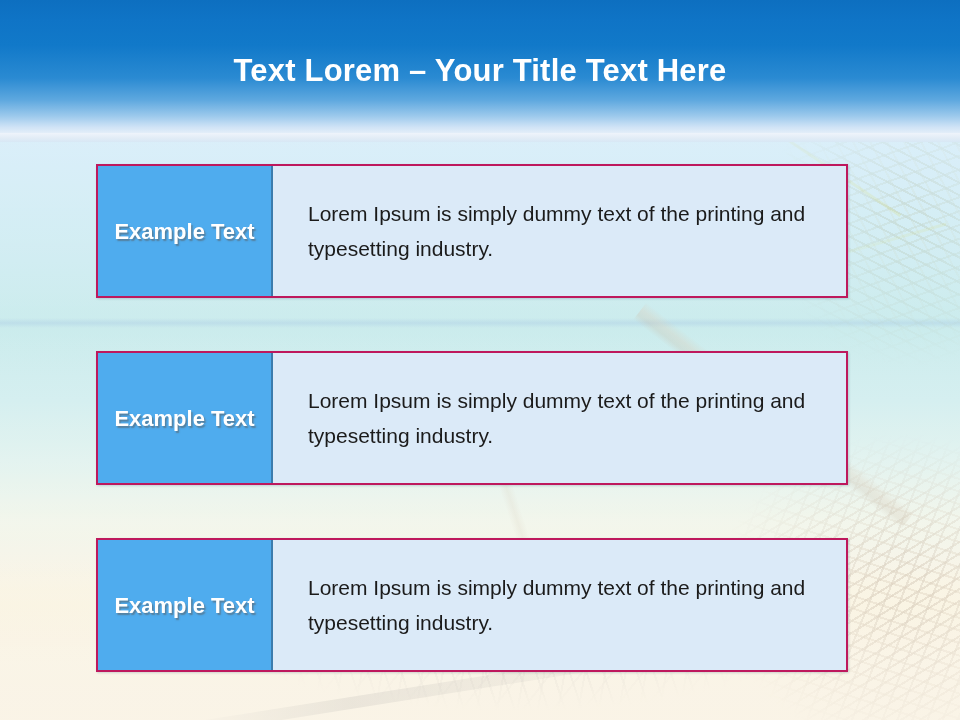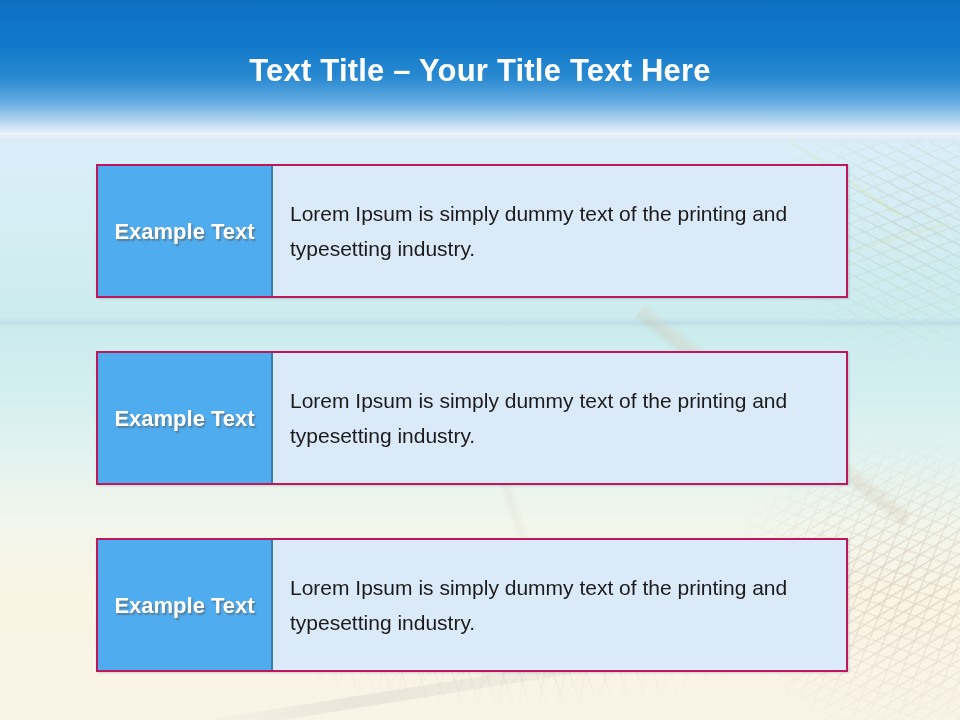--- a/index.html
+++ b/index.html
@@ -258,21 +258,21 @@
     flex: 1 1 auto;
     background: #dbeaf8;
     display: flex;
     align-items: center;
     box-sizing: border-box;
   }
   .block-body-text {
     color: #1b1b1b;
     font-size: 21px;
     line-height: 35px;
-    padding: 0 30px 0 17px;
+    padding: 0 30px 0 35px;
   }
 </style>
 </head>
 <body>
 
 <div class="slide">
 
   <div class="bg">
     <div class="bg-horizon"></div>
     <div class="bg-shore"></div>
@@ -284,21 +284,21 @@
     <div class="bg-fronds-br"></div>
     <div class="bg-shadow-fan"></div>
     <div class="bg-shadow-trunk"></div>
     <div class="bg-haze"></div>
   </div>
 
   <div class="header"></div>
   <div class="header-band"></div>
 
   <div class="slide-title">
-    <span class="t-strong">Text Title </span><span class="t-light">– Your Title Text Here</span>
+    <span class="t-strong">Text Lorem </span><span class="t-light">– Your Title Text Here</span>
   </div>
 
   <div class="blocks">
 
     <div class="block-row">
       <div class="block-label">
         <span class="block-label-text">Example Text</span>
       </div>
       <div class="block-body">
         <span class="block-body-text">Lorem Ipsum is simply dummy text of the printing and typesetting industry.</span>

